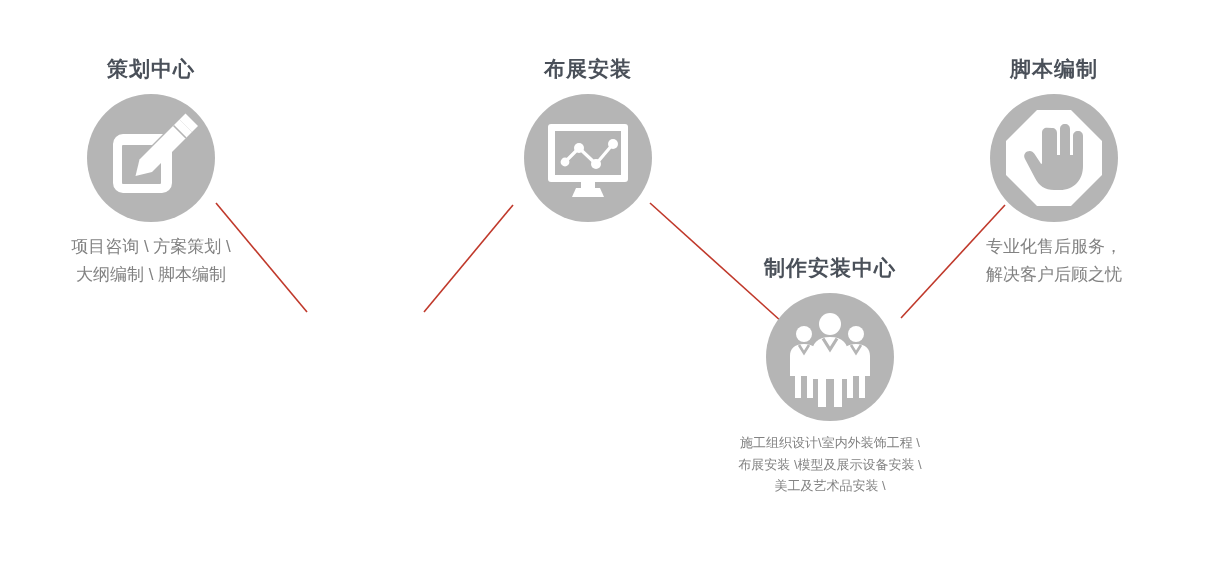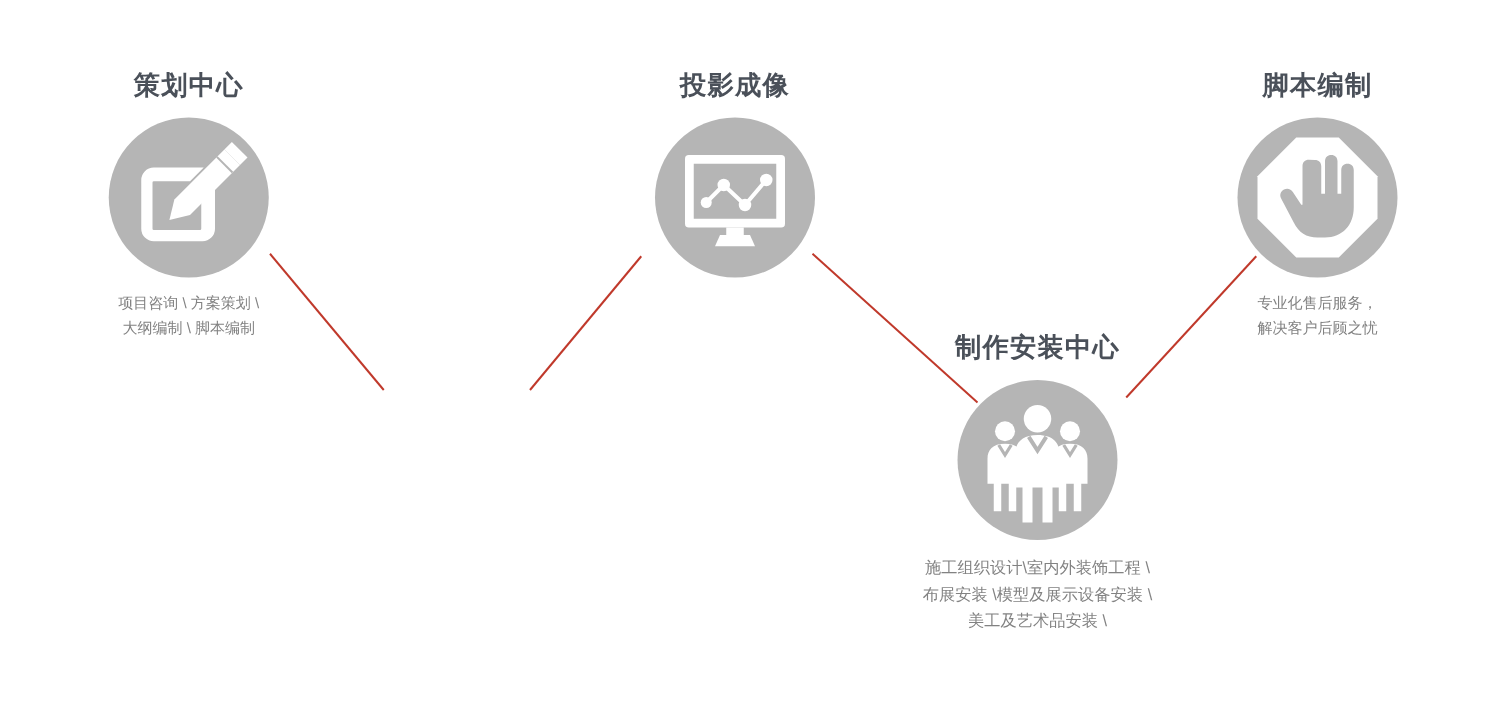--- a/index.html
+++ b/index.html
@@ -52,30 +52,30 @@
     position: relative;
   }
   .badge svg {
     position: absolute;
     left: 0;
     top: 0;
     display: block;
   }
   .node-caption {
     margin-top: 11px;
-    font-size: 12px;
+    font-size: 17px;
     color: #828282;
     line-height: 1.65;
     white-space: pre-line;
   }
   
   #node-planning      { left: 151px; top: 56px; }
   #node-design        { left: 362px; top: 255px; }
   #node-multimedia    { left: 588px; top: 56px; }
-  #node-production    { left: 830px; top: 266px; }
+  #node-production    { left: 830px; top: 255px; }
   #node-maintenance   { left: 1054px; top: 56px; }
   
   #node-production .node-caption { font-size: 13px; }
 </style>
 </head>
 <body>
 
 <div id="stage">
 
   <svg id="connectors" viewBox="0 0 1205 563">
@@ -97,21 +97,21 @@
         <path d="M86.5 31.5 l12.5 12.5" stroke="#b5b5b5" stroke-width="1.6" fill="none"></path>
         <path d="M98.5 19.5 l12.5 12.5 -6 6 -12.5 -12.5 z" fill="#ffffff"></path>
       </svg>
     </div>
     <div class="node-caption">项目咨询 \ 方案策划 \
 大纲编制 \ 脚本编制</div>
   </div>
 
 
   <div class="node" id="node-multimedia">
-    <div class="node-title">投影成像</div>
+    <div class="node-title">布展安装</div>
     <div class="badge">
       <svg width="128" height="128" viewBox="0 0 128 128">
 
         <rect x="24" y="30" width="80" height="58" rx="3" fill="#ffffff"></rect>
         <rect x="31" y="37" width="66" height="44" fill="#b5b5b5"></rect>
 
         <rect x="57" y="88" width="14" height="6" fill="#ffffff"></rect>
         <path d="M48 103 l4 -9 h24 l4 9 z" fill="#ffffff"></path>
 
         <polyline points="41,68 55,54 72,70 89,50" fill="none" stroke="#ffffff" stroke-width="3.2" stroke-linejoin="round" stroke-linecap="round"></polyline>

